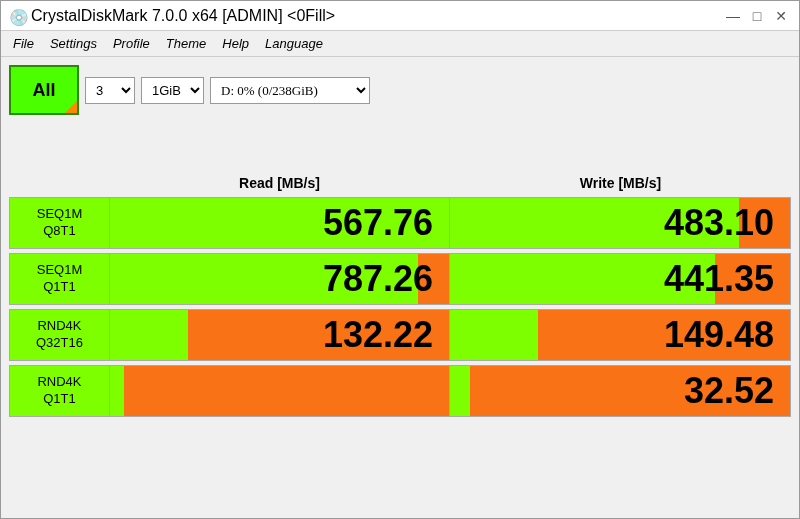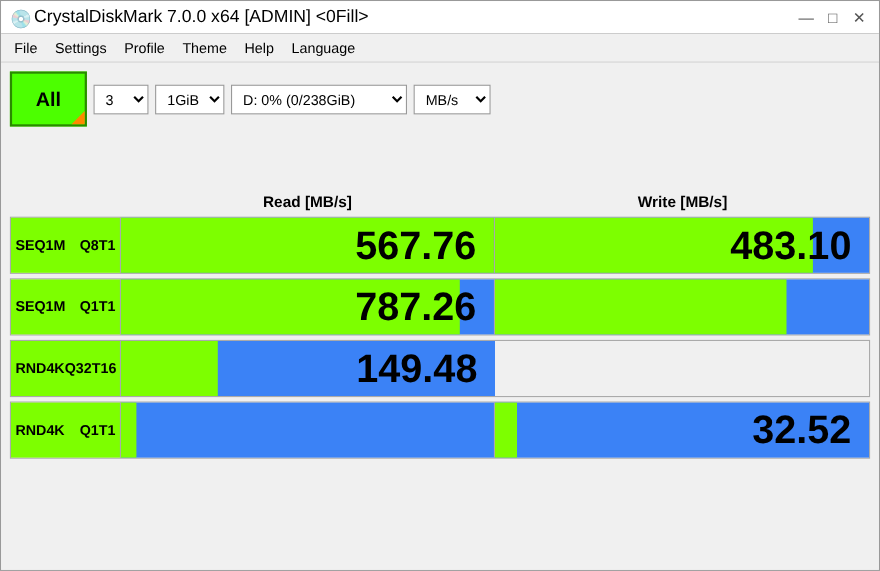--- a/index.html
+++ b/index.html
@@ -62,20 +62,21 @@
       align-items: center;
       justify-content: center;
       color: #555;
     }
 
     .menu-bar {
       display: flex;
       padding: 2px 4px;
       background: #f0f0f0;
       border-bottom: 1px solid #ccc;
+      font-style: italic;
     }
 
     .menu-item {
       padding: 3px 8px;
       font-size: 13px;
       cursor: pointer;
       color: #000;
       text-decoration: none;
     }
 
@@ -124,20 +125,21 @@
       padding: 4px 6px;
       font-size: 13px;
       border: 1px solid #999;
       background: #fff;
       cursor: pointer;
       min-width: 50px;
     }
 
     .select-box-wide {
       min-width: 160px;
+      font-family: Liberation Serif, serif;
     }
 
     .select-box-unit {
       min-width: 70px;
     }
 
     .header-row {
       display: grid;
       grid-template-columns: 100px 1fr 1fr;
       margin-bottom: 2px;
@@ -157,32 +159,32 @@
       grid-template-columns: 100px 1fr 1fr;
       margin-bottom: 4px;
       border: 1px solid #aaa;
     }
 
     .row-label {
       background: #7dff00;
       display: flex;
       align-items: center;
       justify-content: space-between;
-      flex-direction: row;
-      font-weight: bold;
+      flex-direction: column;
+      font-weight: normal;
       font-size: 13px;
       color: #000;
       padding: 8px 4px;
       border-right: 1px solid #aaa;
       text-align: center;
       line-height: 1.3;
     }
 
     .row-value {
-      background: #3b82f6;
+      background: #f97316;
       display: flex;
       align-items: center;
       justify-content: flex-end;
       padding: 4px 16px;
       font-size: 36px;
       font-weight: bold;
       color: #000;
       position: relative;
       border-right: 1px solid #aaa;
     }
@@ -242,23 +244,20 @@
       </button>
       <select class="select-box">
         <option>3</option>
       </select>
       <select class="select-box">
         <option>1GiB</option>
       </select>
       <select class="select-box select-box-wide">
         <option>D: 0% (0/238GiB)</option>
       </select>
-      <select class="select-box select-box-unit">
-        <option>MB/s</option>
-      </select>
     </div>
 
     <div class="header-row">
       <div class="header-cell"></div>
       <div class="header-cell">Read [MB/s]</div>
       <div class="header-cell">Write [MB/s]</div>
     </div>
 
     <div id="benchmark-rows">
         <div class="data-row">
@@ -279,27 +278,32 @@
       <div class="row-label">
         <span>SEQ1M</span>
         <span>Q1T1</span>
       </div>
       <div class="row-value row-value-read">
         <div class="bar" style="width:91%;"></div>
         <span class="value-text">787.26</span>
       </div>
       <div class="row-value">
         <div class="bar" style="width:78%;"></div>
+        <span class="value-text">441.35</span>
       </div>
     </div>
         <div class="data-row">
       <div class="row-label">
         <span>RND4K</span>
         <span>Q32T16</span>
       </div>
+      <div class="row-value row-value-read">
+        <div class="bar" style="width:23%;"></div>
+        <span class="value-text">132.22</span>
+      </div>
       <div class="row-value">
         <div class="bar" style="width:26%;"></div>
         <span class="value-text">149.48</span>
       </div>
     </div>
         <div class="data-row">
       <div class="row-label">
         <span>RND4K</span>
         <span>Q1T1</span>
       </div>

